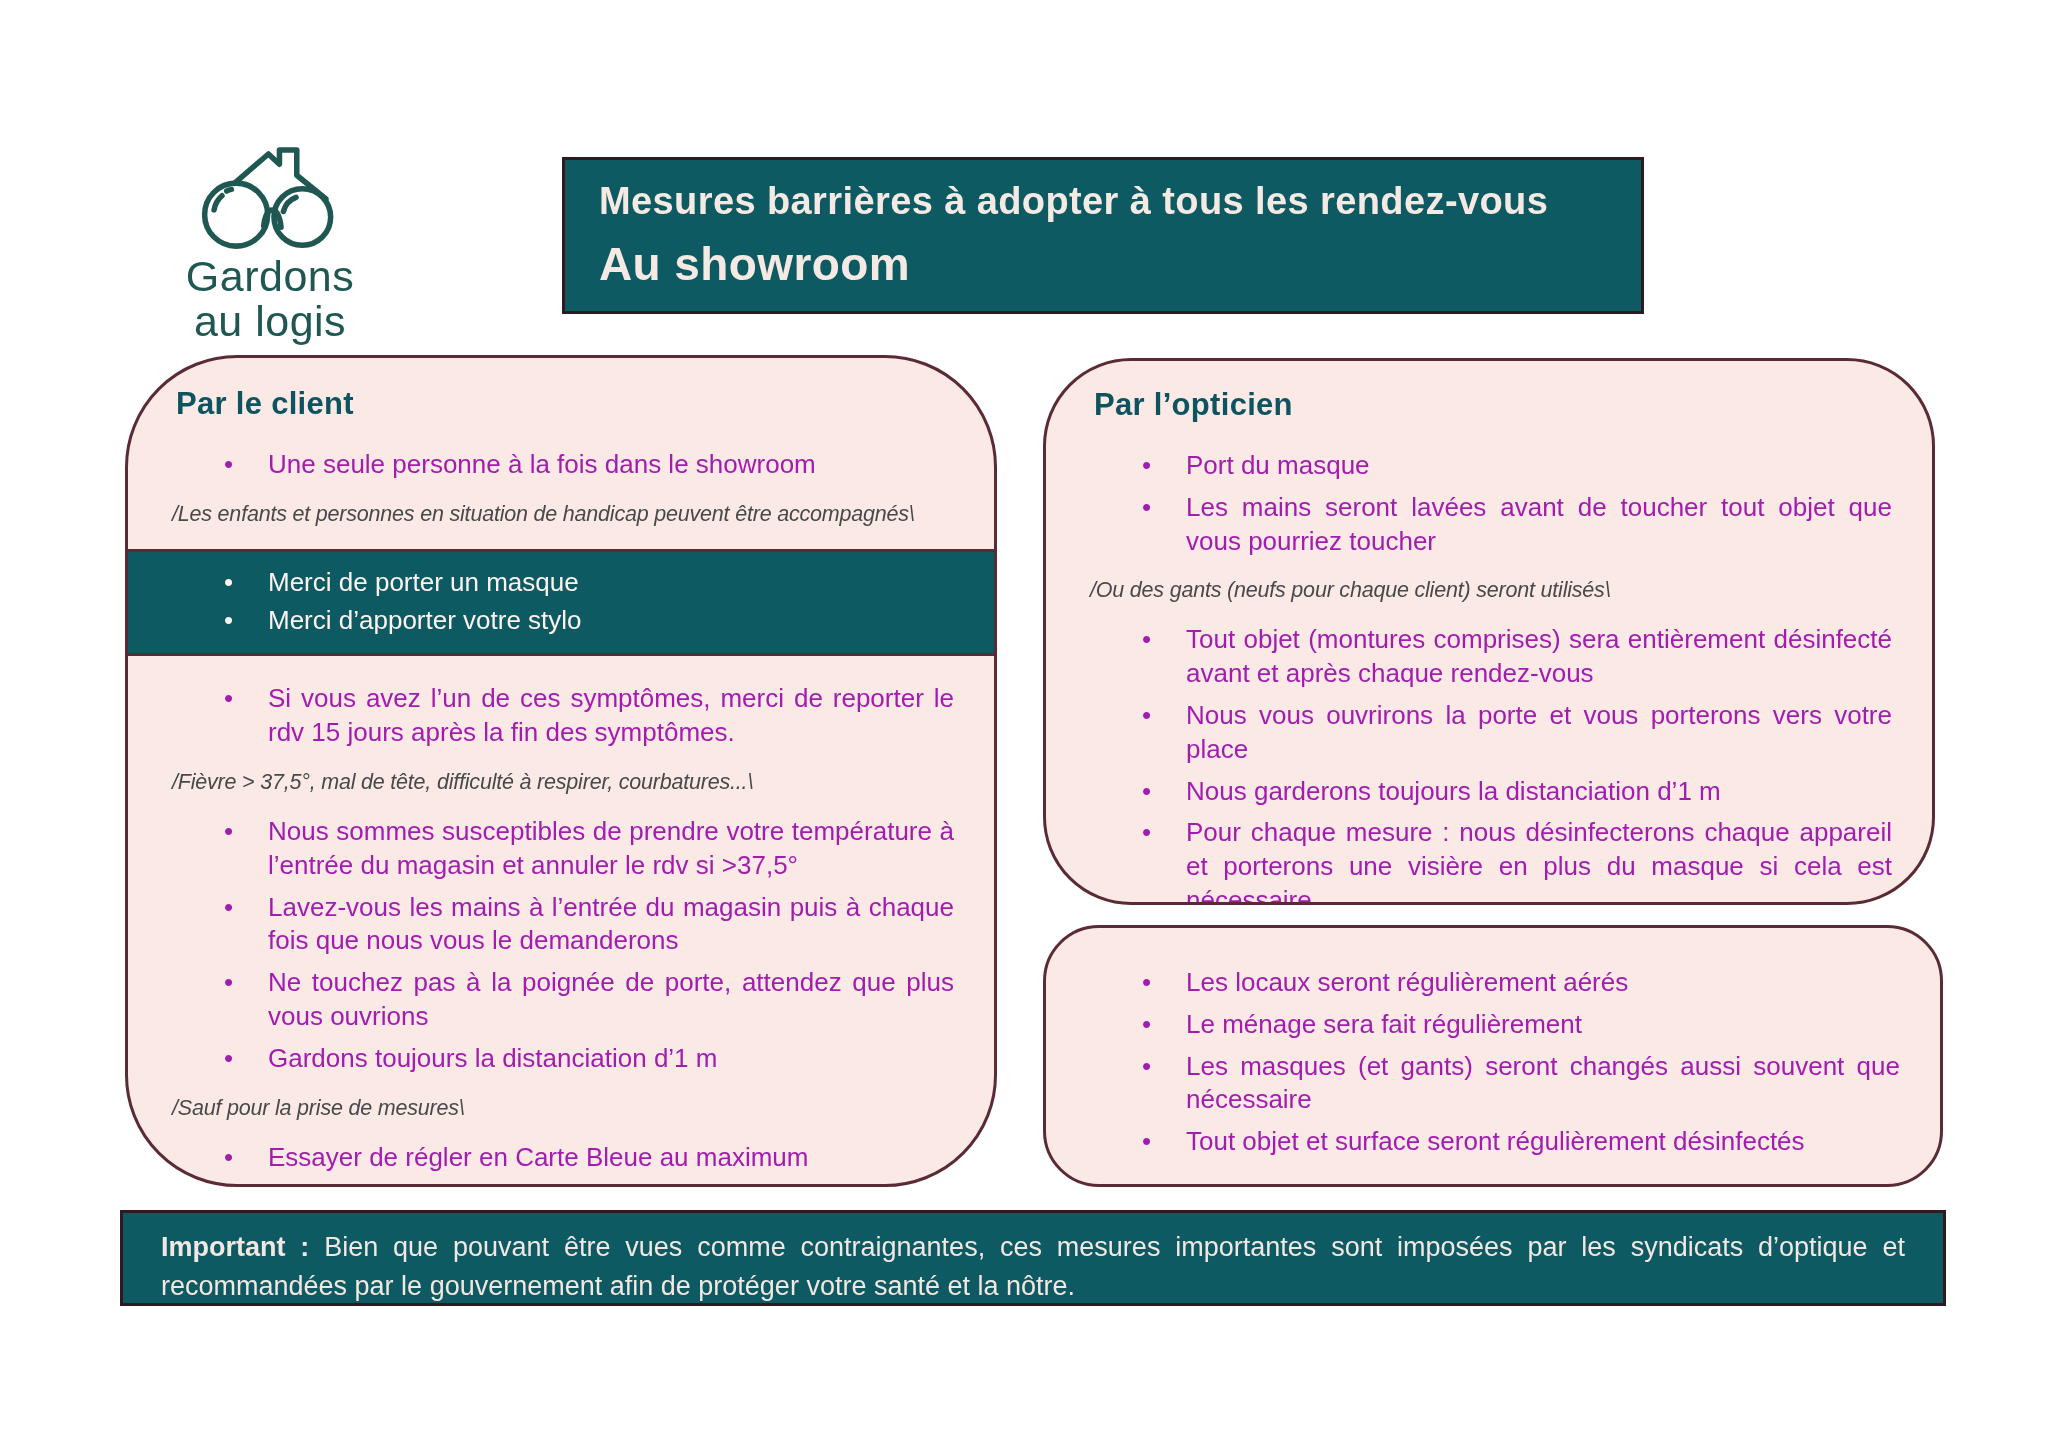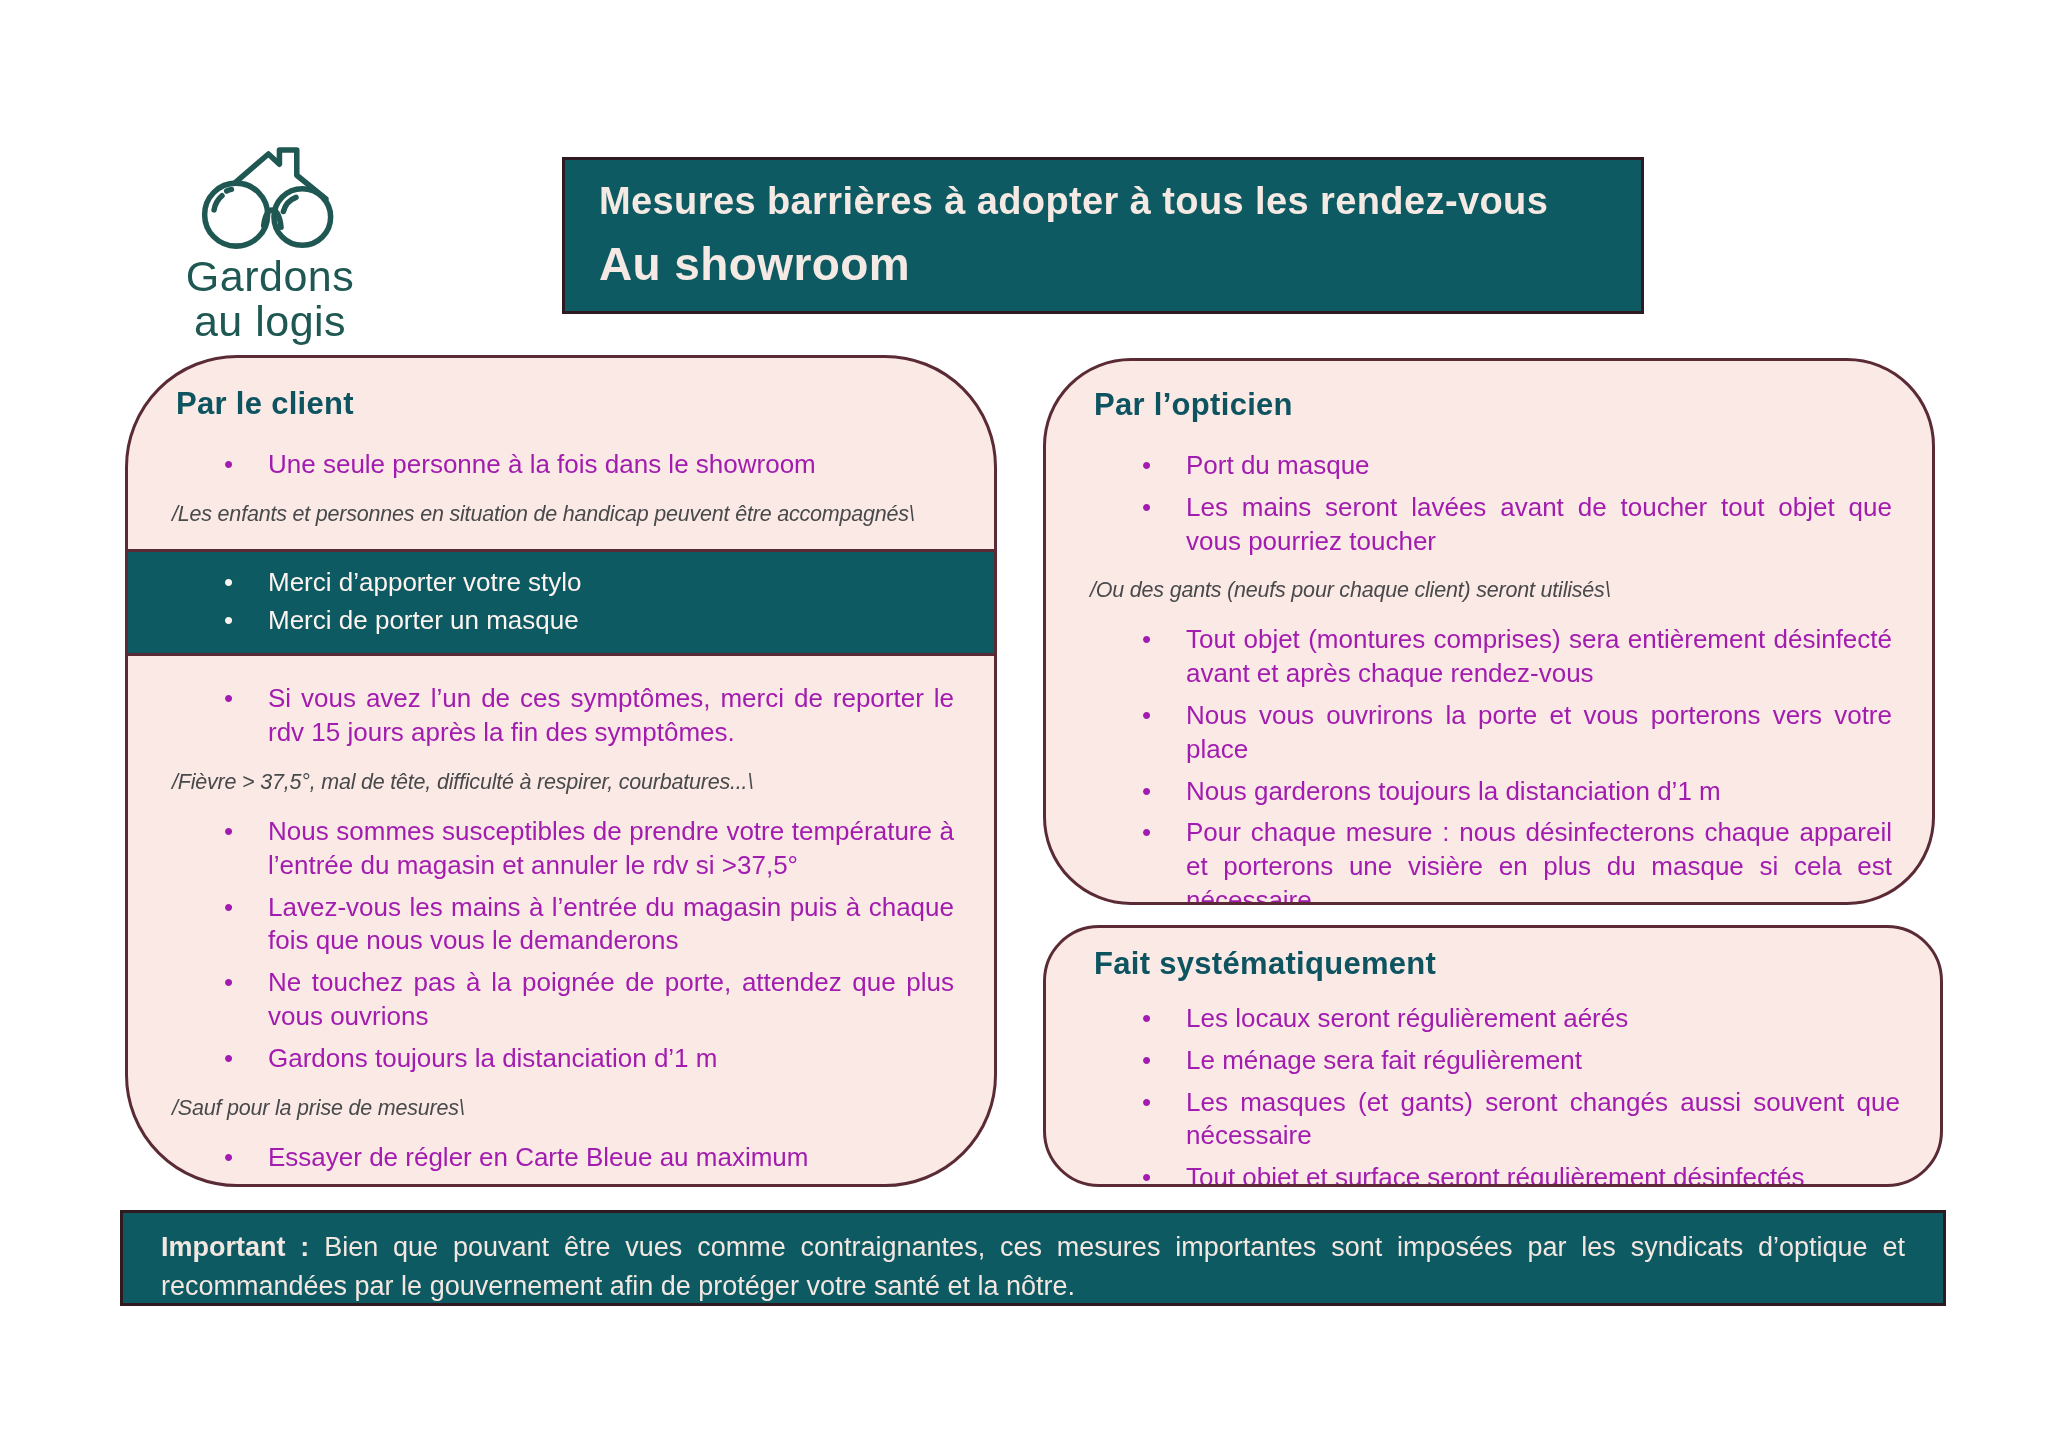--- a/index.html
+++ b/index.html
@@ -94,24 +94,24 @@
     <h2>Par le client</h2>
 
     <div class="b mt-lg">
       <span class="bt">Une seule personne à la fois dans le showroom</span>
     </div>
 
     <div class="note mt-md">/Les enfants et personnes en situation de handicap peuvent être accompagnés\</div>
 
     <div class="band">
       <div class="b">
-        <span class="bt">Merci d’apporter votre stylo</span>
+        <span class="bt">Merci de porter un masque</span>
       </div>
       <div class="b">
-        <span class="bt">Merci de porter un masque</span>
+        <span class="bt">Merci d’apporter votre stylo</span>
       </div>
     </div>
 
     <div class="b just mt-lg">
       <span class="bt">Si vous avez l’un de ces symptômes, merci de reporter le rdv 15 jours après la fin des symptômes.</span>
     </div>
 
     <div class="note mt-md">/Fièvre &gt; 37,5°, mal de tête, difficulté à respirer, courbatures...\</div>
 
     <div class="b just mt-md">
@@ -154,21 +154,20 @@
     </div>
     <div class="b mt-sm">
       <span class="bt">Nous garderons toujours la distanciation d’1 m</span>
     </div>
     <div class="b just mt-sm">
       <span class="bt">Pour chaque mesure : nous désinfecterons chaque appareil et porterons une visière en plus du masque si cela est nécessaire.</span>
     </div>
   </div>
 
   <div class="panel panel-systematic">
-    <h2>Fait systématiquement</h2>
 
     <div class="b mt-md">
       <span class="bt">Les locaux seront régulièrement aérés</span>
     </div>
     <div class="b mt-sm">
       <span class="bt">Le ménage sera fait régulièrement</span>
     </div>
     <div class="b just mt-sm">
       <span class="bt">Les masques (et gants) seront changés aussi souvent que nécessaire</span>
     </div>

